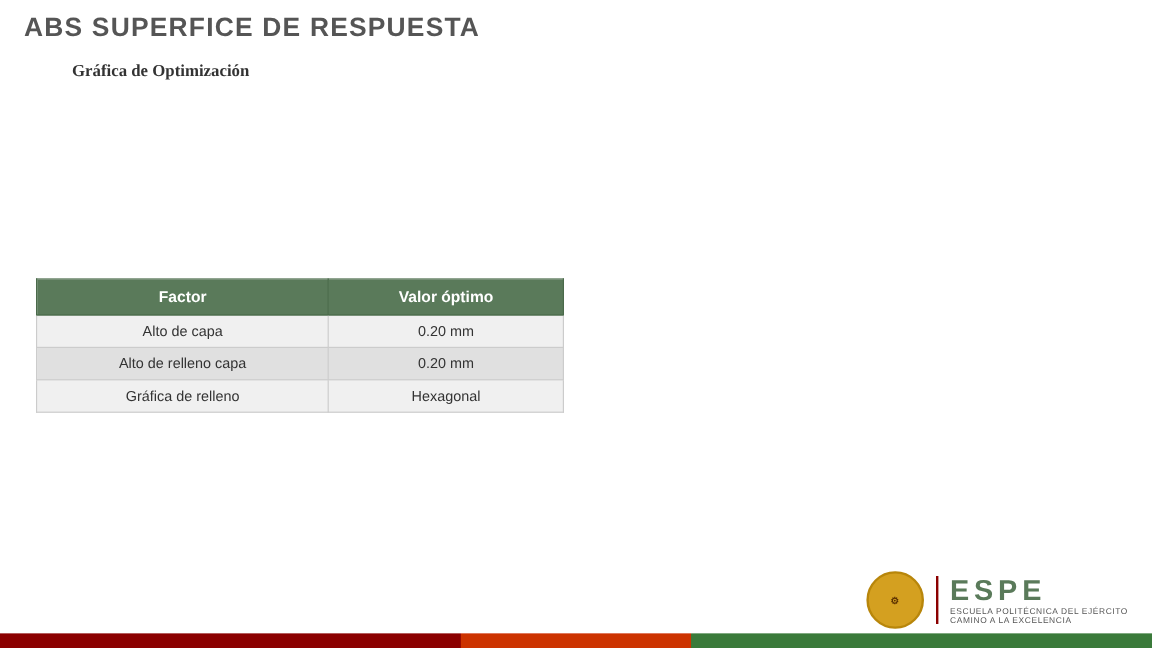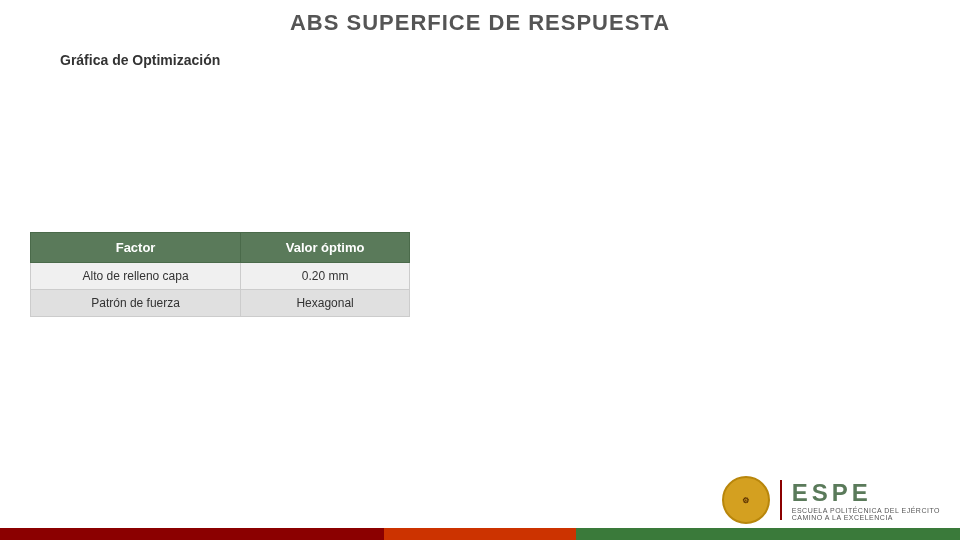--- a/index.html
+++ b/index.html
@@ -17,37 +17,38 @@
       width: 960px;
       height: 540px;
       position: relative;
       background: #ffffff;
     }
 
     
     .header {
       width: 100%;
       padding: 10px 20px 8px 20px;
-      text-align: center;
+      text-align: left;
       background: #ffffff;
     }
 
     .header-title {
       font-size: 22px;
       font-weight: bold;
       color: #555555;
       letter-spacing: 1px;
     }
 
     
     .section-title {
       font-size: 14px;
       font-weight: bold;
       color: #333333;
       padding: 8px 30px 4px 30px;
+      font-family: Liberation Serif, serif;
     }
 
     
     .main-content {
       padding: 0 30px;
     }
 
     
     .grafica-area {
       height: 160px;
@@ -57,21 +58,21 @@
     
     .config-title {
       font-size: 15px;
       font-weight: bold;
       color: #333333;
       margin-bottom: 8px;
     }
 
     
     .config-table {
-      width: 380px;
+      width: 440px;
       border-collapse: collapse;
       margin-left: 0;
     }
 
     .config-table thead tr {
       background-color: #5a7a5a;
     }
 
     .config-table thead th {
       color: #ffffff;
@@ -199,26 +200,30 @@
 
 
     <table class="config-table">
       <thead>
         <tr>
           <th>Factor</th>
           <th>Valor óptimo</th>
         </tr>
       </thead>
       <tbody id="table-body">
+      <tr>
+            <td>Alto de capa</td>
+            <td>0.20 mm</td>
+          </tr>
           <tr>
             <td>Alto de relleno capa</td>
             <td>0.20 mm</td>
           </tr>
           <tr>
-            <td>Patrón de fuerza</td>
+            <td>Gráfica de relleno</td>
             <td>Hexagonal</td>
           </tr>
         </tbody>
     </table>
 
   </div>
 
   <div class="bottom-bar">
     <div class="bottom-bar-red"></div>
     <div class="bottom-bar-orange"></div>

